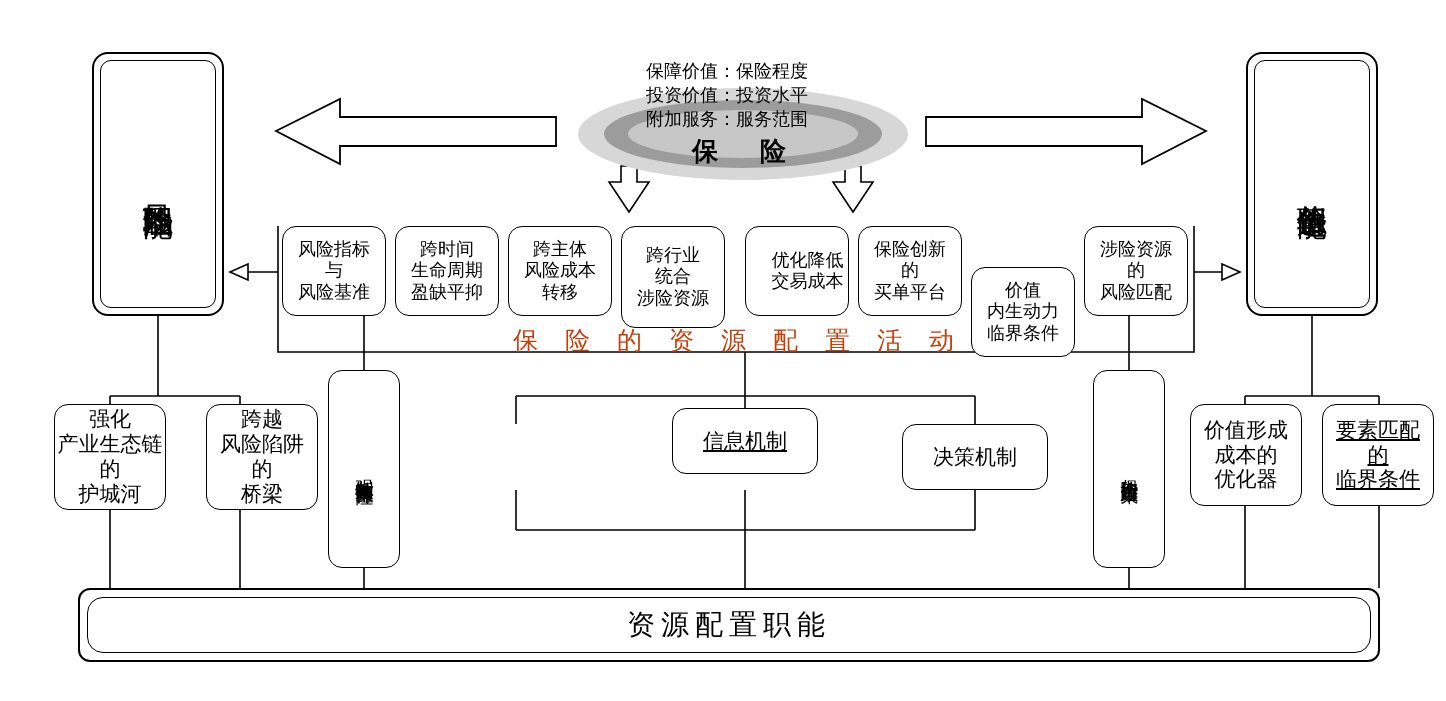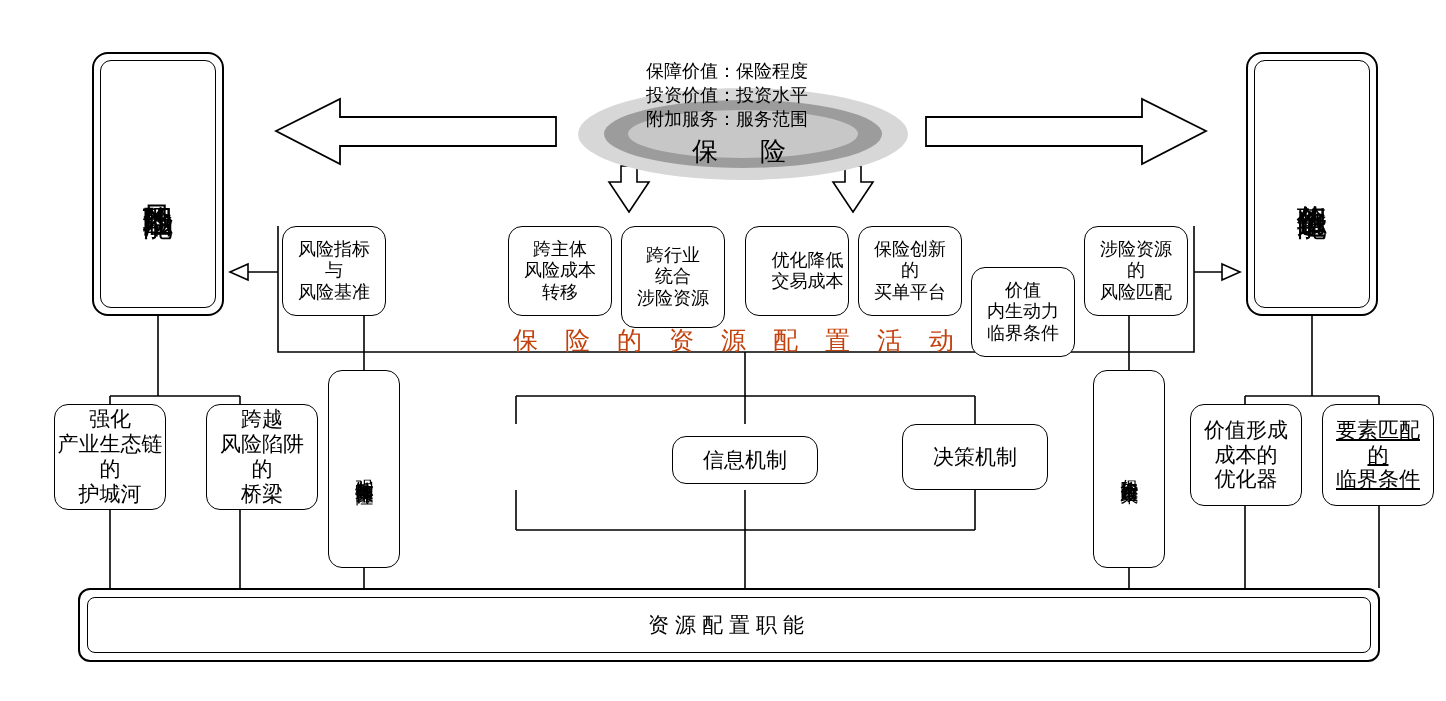--- a/index.html
+++ b/index.html
@@ -55,25 +55,25 @@
     position: absolute;
     box-sizing: border-box;
     border: 2px solid #000;
     border-radius: 12px;
     background: #fff;
   }
   .alloc-bar .inner2 {
     position: absolute;
     left: 7px; right: 7px; top: 7px; bottom: 7px;
     border: 1.6px solid #000;
-    border-radius: 8px;
+    border-radius: 16px;
     display: flex;
     align-items: center;
     justify-content: center;
-    font-size: 21px;
+    font-size: 28px;
     letter-spacing: 6px;
   }
   .act-label {
     position: absolute;
     font-size: 25px;
     letter-spacing: 1px;
     color: #c2410c;
     background: transparent;
   }
   .ellipse-wrap {
@@ -165,21 +165,21 @@
       <line x1="364" y1="568" x2="364" y2="588"></line>
       <line x1="1129" y1="568" x2="1129" y2="588"></line>
 
       <line x1="110" y1="510" x2="110" y2="588"></line>
       <line x1="240" y1="510" x2="240" y2="588"></line>
       <line x1="1245" y1="506" x2="1245" y2="588"></line>
       <line x1="1379" y1="506" x2="1379" y2="588"></line>
     </g>
   </svg>
 
-  <div class="ellipse-wrap" style="left:578px; top:88px; width:330px; height:92px;">
+  <div class="ellipse-wrap" style="left:578px; top:88px; width:330px; height:92px;font-weight:bold;">
     <div class="ell" style="left:0; top:0; width:330px; height:92px; background:#d7d7d7;"></div>
     <div class="ell" style="left:26px; top:12px; width:278px; height:68px; background:#9c9c9c;"></div>
     <div class="ell" style="left:50px; top:22px; width:230px; height:48px; background:#c7c7c7;"></div>
     <div class="ins-text" style="top:46px;">保　险</div>
   </div>
 
   <div class="val-lines" style="left:646px; top:60px; width:300px;">保障价值：保险程度
 投资价值：投资水平
 附加服务：服务范围</div>
 
@@ -187,20 +187,23 @@
     <div class="inner vertical">风险治理职能</div>
   </div>
 
   <div class="box big-side" style="left:1246px; top:52px; width:132px; height:264px;">
     <div class="inner vertical">价值创造职能</div>
   </div>
 
   <div class="box rounded f17" style="left:282px; top:226px; width:104px; height:90px;">风险指标
 与
 风险基准</div>
+  <div class="box rounded f17" style="left:395px; top:226px; width:104px; height:90px;">跨时间
+生命周期
+盈缺平抑</div>
   <div class="box rounded f17" style="left:508px; top:226px; width:104px; height:90px;">跨主体
 风险成本
 转移</div>
   <div class="box rounded f17" style="left:621px; top:226px; width:104px; height:102px;font-family:Liberation Serif, serif;">跨行业
 统合
 涉险资源</div>
   <div class="box rounded f17" style="left:745px; top:226px; width:104px; height:90px;padding-left:21px;">优化降低
 交易成本</div>
   <div class="box rounded f17" style="left:858px; top:226px; width:104px; height:90px;">保险创新
 的
@@ -230,20 +233,20 @@
 的
 临界条件</div>
 
   <div class="box rounded" style="left:328px; top:370px; width:72px; height:198px;">
     <span class="vertical f17">强制性与政策性保险</span>
   </div>
   <div class="box rounded" style="left:1093px; top:370px; width:72px; height:198px;">
     <span class="vertical f17">保险资金运用政策</span>
   </div>
 
-  <div class="box rounded f21" style="left:672px; top:436px; width:146px; height:48px;">信息机制</div>
+  <div class="box rounded f21" style="left:672px; top:408px; width:146px; height:66px;text-decoration:underline;">信息机制</div>
   <div class="box rounded f21" style="left:902px; top:424px; width:146px; height:66px;">决策机制</div>
 
   <div class="alloc-bar" style="left:78px; top:588px; width:1302px; height:74px;">
     <div class="inner2">资源配置职能</div>
   </div>
 
 </div>
 
 </body></html>

